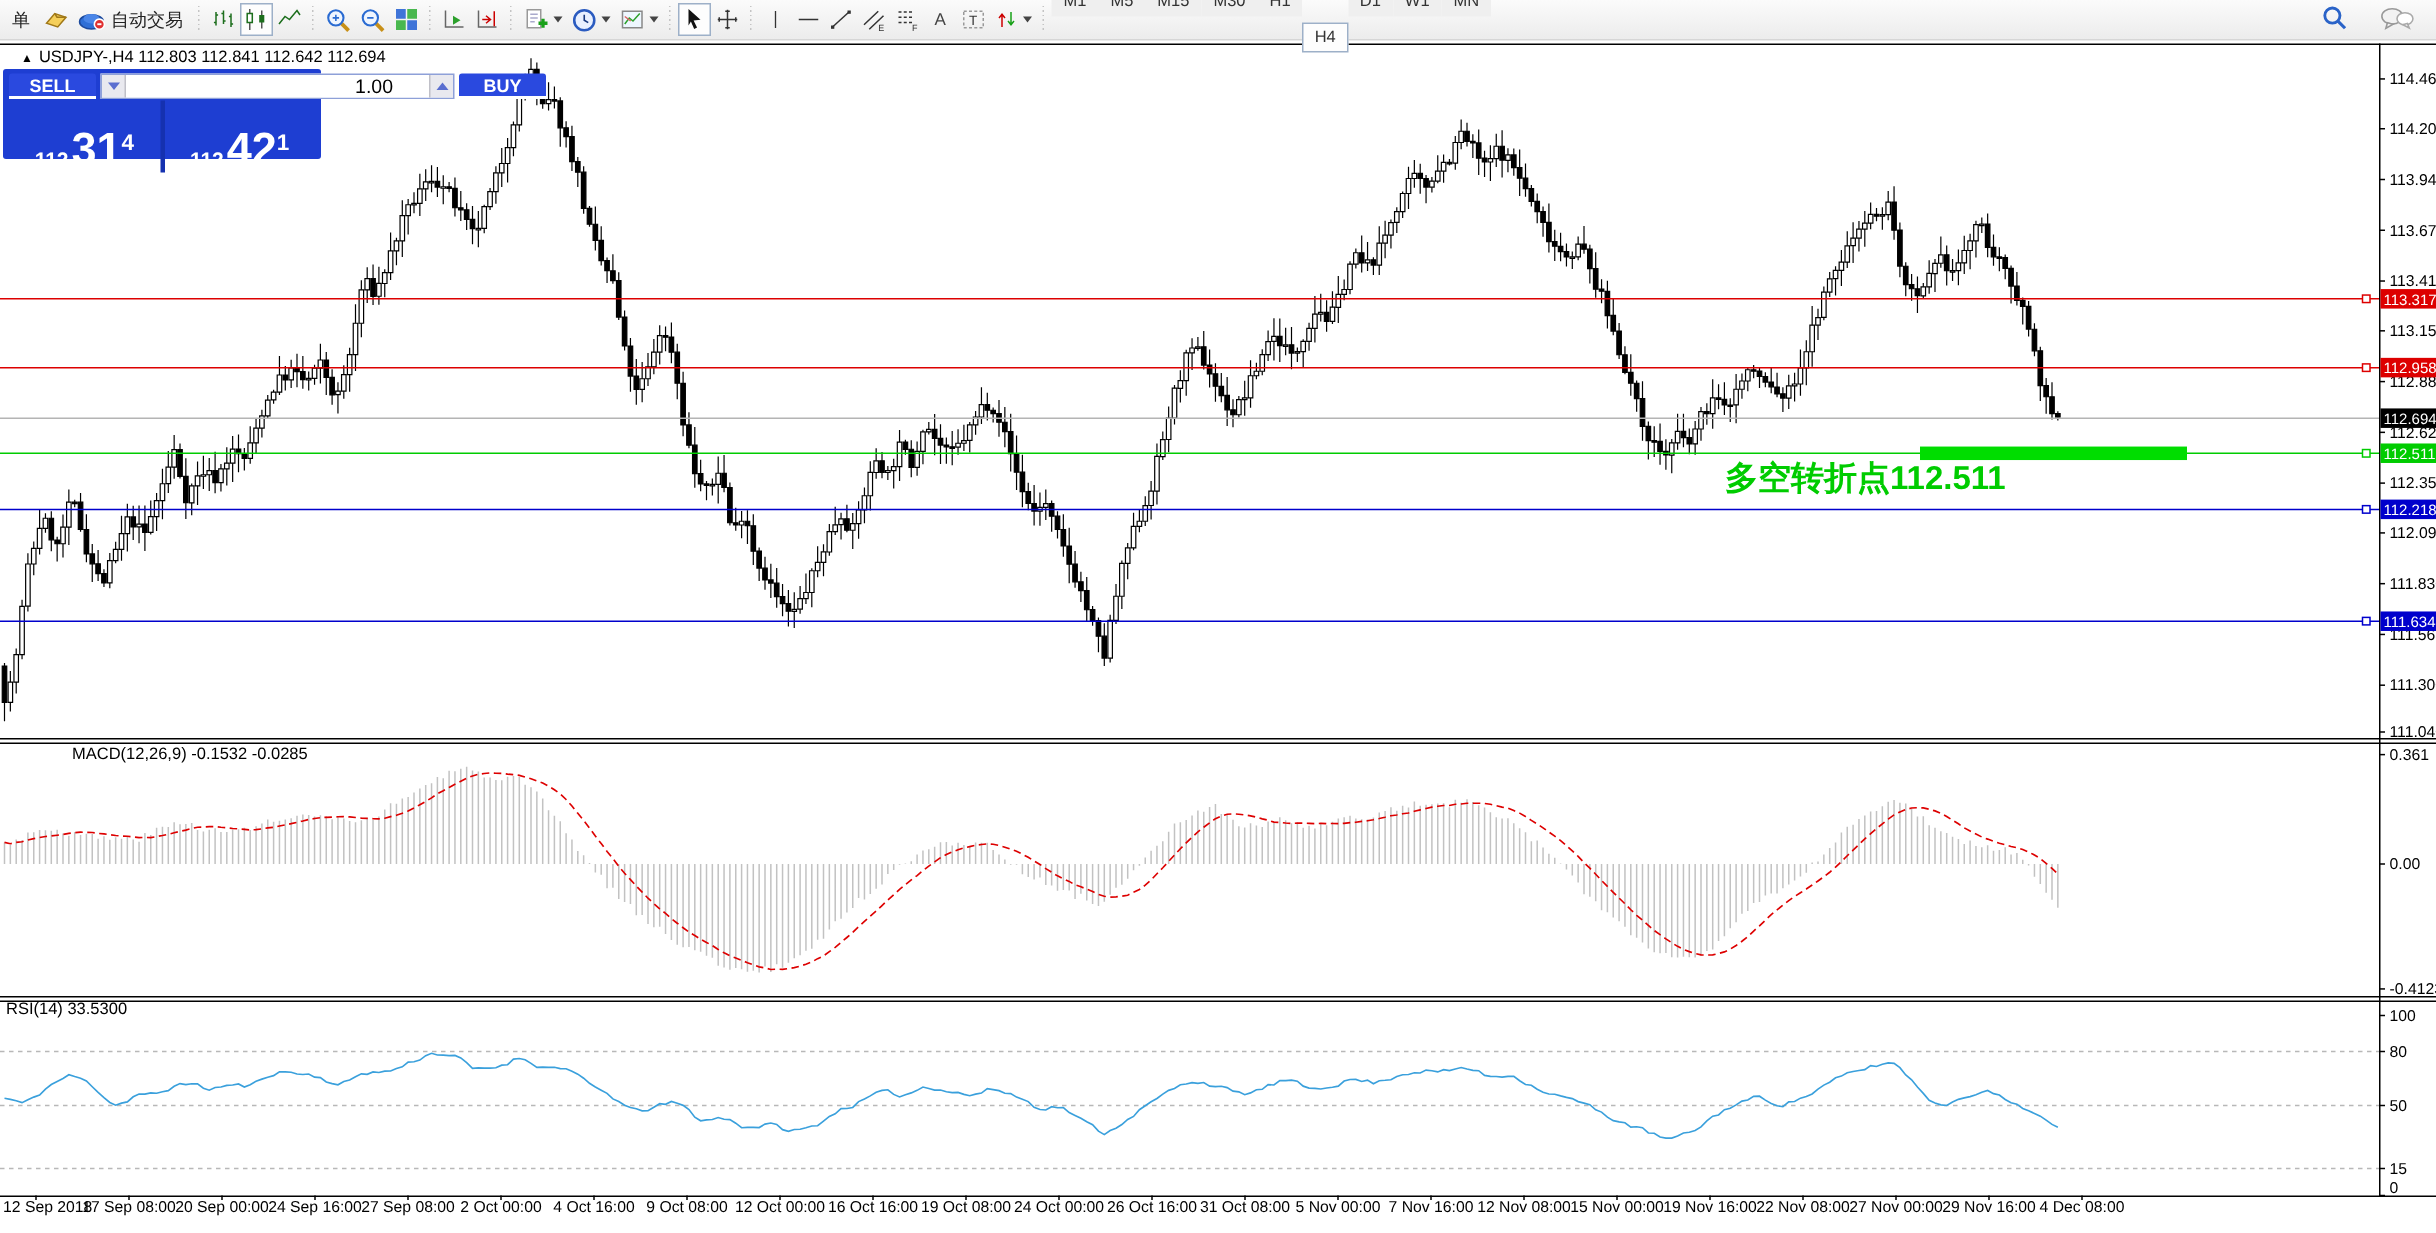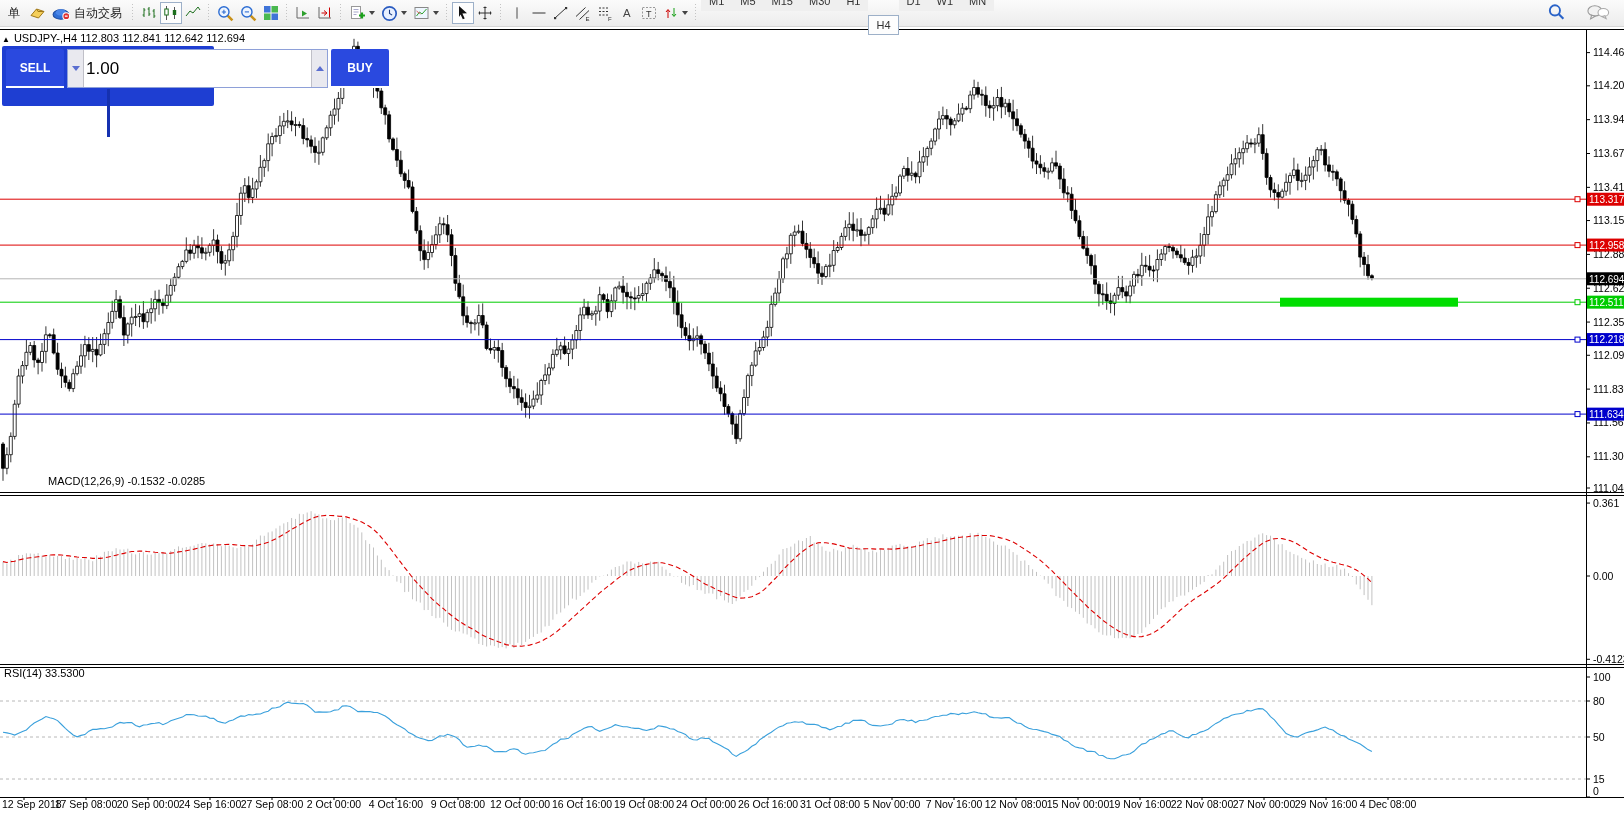--- a/index.html
+++ b/index.html
@@ -18,44 +18,44 @@
   .tb svg{display:block;}
   .tb.active{background:#fdfdfd;border:1px solid #9db0c8;}
   .tbtxt{font-size:12px;color:#222;padding:0 3px;white-space:nowrap;}
   .caret{width:0;height:0;border-left:3.5px solid transparent;border-right:3.5px solid transparent;
          border-top:4px solid #444;margin-left:3px;}
   .tf{height:20px;padding:2px 7px;font-size:11px;color:#333;border:1px solid transparent;display:flex;align-items:center;}
   .tf.active{background:#fdfdfd;border:1px solid #9db0c8;margin-top:24px;}
   .toolbar-right{position:absolute;right:14px;top:3px;display:flex;gap:20px;align-items:center;}
   
   #chart-svg{position:absolute;left:0;top:0;z-index:1;font-family:"Liberation Sans","DejaVu Sans",sans-serif;}
-  .chart-title{position:absolute;left:2px;top:32px;z-index:3;font-size:11px;color:#000;white-space:nowrap;}
+  .chart-title{position:absolute;left:14px;top:32px;z-index:3;font-size:11px;color:#000;white-space:nowrap;}
   .chart-title .arr{font-size:8px;margin-right:4px;}
   
   .trade-panel{position:absolute;left:2px;top:46px;width:212px;height:60px;z-index:4;
                background:#1e3ed2;border-radius:2px;padding:3px 4px;}
-  .tp-row1{display:flex;align-items:stretch;height:39px;}
+  .tp-row1{display:flex;align-items:stretch;height:17px;}
   .tp-btn{flex:0 0 58px;background:#2a49df;border:none;border-bottom:2px solid #fff;color:#fff;
           font-size:12px;font-weight:bold;font-family:inherit;border-radius:2px 2px 0 0;}
   .tp-stepper{flex:1;display:flex;margin:0 3px;border:1px solid #8ea0d8;background:#fff;}
   .tp-step{width:16px;background:#e9e9ef;border:none;border-left:1px solid #c0c0c8;border-right:1px solid #c0c0c8;
            display:flex;align-items:center;justify-content:center;padding:0;}
   .tri-dn{width:0;height:0;border-left:4px solid transparent;border-right:4px solid transparent;border-top:5px solid #5a6ed0;}
   .tri-up{width:0;height:0;border-left:4px solid transparent;border-right:4px solid transparent;border-bottom:5px solid #5a6ed0;}
-  .tp-vol{flex:1;border:none;outline:none;padding-right:4px;font-size:17px;font-family:inherit;min-width:0;}
+  .tp-vol{flex:1;border:none;outline:none;text-align:right;padding-right:24px;font-size:13px;font-family:inherit;min-width:0;}
   .tp-row2{display:flex;height:48px;margin-top:1px;}
   .tp-price{flex:1;display:flex;align-items:flex-end;justify-content:center;color:#fff;line-height:1;}
   .tp-price .sm{font-size:14px;font-weight:bold;margin:0 2px 2px 0;}
   .tp-price .big{font-size:30px;font-weight:bold;}
   .tp-price .sup{font-size:15px;font-weight:bold;position:relative;top:-12px;}
   .tp-gap{width:3px;background:#1531b0;}
   
   .annotation{position:absolute;left:1150px;top:304px;z-index:3;font-size:22px;font-weight:bold;color:#00cc00;white-space:nowrap;}
   .ind-label{position:absolute;left:4px;z-index:3;font-size:11px;color:#000;}
-  #macd-label{top:475px;padding-left:44px;}
+  #macd-label{top:497px;padding-left:44px;}
   #rsi-label{top:667px;}
 </style>
 </head>
 <body>
 
 <div class="app">
 
   <svg id="chart-svg" width="1624" height="822">
       <path d="M3 442.0V480.8M6.9 447.4V474.3M10.8 432.4V462.3M14.7 399.9V439.5M18.6 368.8V407.7M22.5 361.0V383.5M26.4 339.8V369.7M30.3 342.1V355.2M34.2 340.9V367.5M38.1 357.8V374.3M42 343.0V371.6M45.9 326.3V363.3M49.8 333.1V338.1M53.7 328.6V354.5M57.6 342.8V374.8M61.5 362.6V388.0M65.4 366.7V387.4M69.3 379.5V391.4M73.2 368.7V392.1M77.1 361.1V375.5M81 343.9V373.8M84.9 335.8V367.6M88.8 337.2V360.0M92.7 337.0V362.2M96.6 337.0V367.3M100.5 333.7V356.3M104.4 328.7V354.0M108.3 312.5V346.2M112.2 300.7V328.7M116.1 290.0V319.1M120 295.7V319.0M123.9 305.5V346.0M127.8 322.4V343.5M131.7 307.7V336.6M135.6 303.9V326.0M139.5 305.4V327.3M143.4 301.1V328.9M147.3 309.4V327.6M151.2 298.1V323.7M155.1 290.6V321.4M159 289.7V314.8M162.9 298.6V313.6M166.8 284.1V309.1M170.7 278.6V302.5M174.6 273.1V291.7M178.5 263.4V278.6M182.4 259.9V269.2M186.3 237.4V263.4M190.2 244.0V260.3M194.1 239.8V258.7M198 235.8V258.2M201.9 237.3V259.1M205.8 247.7V260.4M209.7 243.2V256.5M213.6 229.2V255.6M217.5 234.6V263.4M221.4 246.1V269.9M225.3 254.8V275.6M229.2 243.5V265.9M233.1 231.8V261.2M237 202.9V247.4M240.9 186.9V224.8M244.8 178.1V202.0M248.7 176.4V203.3M252.6 177.8V203.2M256.5 179.5V198.1M260.4 155.0V186.7M264.3 158.5V176.9M268.2 133.5V171.4M272.1 132.6V156.3M276 128.1V142.2M279.9 115.9V144.0M283.8 112.9V134.0M287.7 110.1V128.1M291.6 111.3V131.3M295.5 116.9V136.2M299.4 121.4V128.1M303.3 118.3V144.3M307.2 127.4V147.3M311.1 135.5V153.3M315 137.3V162.8M318.9 140.6V164.8M322.8 136.5V155.5M326.7 125.3V140.0M330.6 110.8V135.9M334.5 98.6V124.7M338.4 92.0V121.6M342.3 81.0V104.1M346.2 50.9V87.7M350.1 49.1V67.0M354 38.8V54.8M357.9 41.6V70.2M361.8 59.3V72.5M365.7 54.9V73.6M369.6 57.7V72.3M373.5 64.8V97.8M377.4 80.9V98.3M381.3 83.8V114.0M385.2 104.7V124.6M389.1 110.8V142.5M393 137.3V151.2M396.9 137.6V167.0M400.8 150.8V177.0M404.7 171.6V188.6M408.6 169.5V189.1M412.5 181.5V213.4M416.4 207.0V233.7M420.3 225.4V261.1M424.2 239.4V269.8M428.1 241.3V268.2M432 235.3V257.4M435.9 226.0V249.5M439.8 216.8V243.0M443.7 217.6V234.2M447.6 215.0V242.1M451.5 229.1V266.2M455.4 247.9V290.8M459.3 274.8V298.9M463.2 284.6V325.2M467.1 306.5V327.5M471 320.6V333.5M474.9 319.0V330.4M478.8 304.4V335.6M482.7 303.4V328.2M486.6 321.7V350.3M490.5 338.5V353.8M494.4 340.7V358.9M498.3 340.1V362.6M502.2 342.9V376.7M506.1 365.0V387.3M510 371.2V393.1M513.9 375.9V398.6M517.8 378.6V405.1M521.7 389.4V410.8M525.6 393.4V417.6M529.5 394.8V418.7M533.4 390.6V409.2M537.3 382.3V402.7M541.2 378.8V404.9M545.1 364.1V384.9M549 362.9V384.2M552.9 349.3V370.5M556.8 337.8V356.7M560.7 341.8V359.6M564.6 336.5V354.8M568.5 342.0V366.0M572.4 334.2V359.2M576.3 325.0V348.8M580.2 307.5V340.3M584.1 298.8V319.1M588 301.3V318.9M591.9 310.6V320.0M595.8 305.9V325.7M599.7 286.7V320.7M603.6 293.2V303.1M607.5 293.5V318.2M611.4 294.4V317.1M615.3 286.5V309.5M619.2 281.4V289.7M623.1 276.0V303.5M627 282.8V309.3M630.9 291.6V309.1M634.8 287.4V310.2M638.7 286.1V303.1M642.6 283.2V300.7M646.5 281.4V301.6M650.4 274.0V289.9M654.3 258.1V282.7M658.2 261.9V280.3M662.1 271.6V281.6M666 266.6V291.2M669.9 271.4V298.1M673.8 275.9V314.3M677.7 290.4V326.7M681.6 303.1V338.2M685.5 321.9V340.2M689.4 323.4V350.4M693.3 328.3V350.5M697.2 326.3V346.7M701.1 333.6V354.5M705 340.8V359.0M708.9 342.8V371.1M712.8 351.9V388.8M716.7 367.3V391.9M720.6 381.2V401.3M724.5 384.7V414.7M728.4 404.0V417.2M732.3 411.6V434.8M736.2 415.5V444.0M740.1 409.8V441.7M744 389.3V416.0M747.9 373.6V406.0M751.8 362.0V386.1M755.7 341.9V366.9M759.6 339.4V354.8M763.5 330.8V350.7M767.4 320.7V346.3M771.3 295.6V336.3M775.2 287.7V306.6M779.1 271.0V301.5M783 256.7V283.0M786.9 246.9V268.3M790.8 233.1V263.9M794.7 225.5V246.7M798.6 224.6V233.9M802.5 220.6V246.3M806.4 233.0V258.3M810.3 242.1V267.8M814.2 248.6V268.2M818.1 251.4V284.0M822 266.2V284.9M825.9 264.0V278.4M829.8 253.8V277.2M833.7 240.1V271.8M837.6 241.9V252.8M841.5 232.8V250.1M845.4 220.3V240.6M849.3 212.1V240.4M853.2 212.3V241.3M857.1 218.5V236.9M861 218.0V246.2M864.9 231.6V241.4M868.8 226.1V244.7M872.7 215.1V233.8M876.6 197.4V228.3M880.5 195.8V214.3M884.4 200.2V221.2M888.3 194.2V216.0M892.2 184.0V215.3M896.1 186.4V200.1M900 174.1V196.1M903.9 165.7V179.0M907.8 157.0V181.7M911.7 161.3V180.6M915.6 171.5V183.3M919.5 150.8V183.4M923.4 147.2V172.1M927.3 146.3V165.7M931.2 138.2V155.3M935.1 127.7V145.3M939 111.1V139.3M942.9 106.6V125.1M946.8 109.1V129.1M950.7 116.7V135.5M954.6 118.0V128.4M958.5 103.5V122.2M962.4 103.0V121.8M966.3 106.0V110.4M970.2 90.7V113.1M974.1 79.7V99.5M978 81.8V97.6M981.9 89.5V105.4M985.8 86.4V116.7M989.7 100.5V118.0M993.6 96.8V120.7M997.5 89.1V111.3M1001.4 86.9V118.3M1005.3 98.9V114.9M1009.2 99.0V117.2M1013.1 99.7V130.7M1017 109.0V131.2M1020.9 123.4V137.6M1024.8 129.0V148.8M1028.7 137.6V157.8M1032.6 135.7V168.4M1036.5 153.1V174.0M1040.4 155.2V174.2M1044.3 162.3V177.7M1048.2 167.7V179.4M1052.1 157.7V173.5M1056 150.7V169.1M1059.9 163.2V189.0M1063.8 168.2V198.5M1067.7 186.2V202.2M1071.6 187.2V219.0M1075.5 198.9V223.5M1079.4 215.4V239.3M1083.3 230.8V249.5M1087.2 236.1V263.8M1091.1 253.7V274.5M1095 254.2V293.9M1098.9 281.0V306.4M1102.8 284.1V304.7M1106.7 282.4V309.8M1110.6 292.8V313.2M1114.5 292.7V315.5M1118.4 275.9V299.8M1122.3 275.9V298.2M1126.2 285.6V302.8M1130.1 280.7V303.2M1134 271.3V293.8M1137.9 268.9V283.2M1141.8 252.8V285.9M1145.7 256.1V272.8M1149.6 254.8V276.7M1153.5 265.5V281.3M1157.4 249.4V282.2M1161.3 249.0V265.9M1165.2 245.2V260.8M1169.1 243.3V252.1M1173 245.1V258.6M1176.9 248.2V258.1M1180.8 245.0V262.2M1184.7 248.5V264.9M1188.6 258.2V274.7M1192.5 249.8V272.6M1196.4 248.5V267.7M1200.3 233.0V263.9M1204.2 226.9V256.8M1208.1 204.0V244.5M1212 205.9V226.6M1215.9 191.0V213.5M1219.8 181.4V198.0M1223.7 177.5V197.0M1227.6 166.6V190.7M1231.5 154.2V178.6M1235.4 148.1V175.3M1239.3 147.4V167.6M1243.2 140.7V164.5M1247.1 135.0V152.8M1251 138.6V147.5M1254.9 138.1V153.2M1258.8 127.4V146.8M1262.7 124.1V159.8M1266.6 148.3V184.8M1270.5 174.8V197.5M1274.4 182.6V200.5M1278.3 184.3V208.7M1282.2 188.7V198.6M1286.1 173.5V195.8M1290 172.6V194.7M1293.9 157.7V178.5M1297.8 163.6V190.4M1301.7 172.7V187.3M1305.6 166.4V190.1M1309.5 157.2V182.6M1313.4 155.8V179.5M1317.3 147.1V171.6M1321.2 145.0V155.3M1325.1 142.3V171.5M1329 156.3V177.2M1332.9 164.8V180.8M1336.8 169.6V186.1M1340.7 177.0V202.3M1344.6 181.3V203.6M1348.5 198.3V216.4M1352.4 200.7V224.3M1356.3 215.5V237.5M1360.2 231.2V267.3M1364.1 252.0V275.8M1368 254.9V279.6M1371.9 274.2V280.4" stroke="#000000" stroke-width="0.8" fill="none"></path>
       <path d="M5.4 454.7h3v13.6h-3ZM9.3 436.4h3v18.3h-3ZM13.2 404.2h3v32.2h-3ZM17.1 376.0h3v28.1h-3ZM21.0 365.6h3v10.4h-3ZM24.9 352.3h3v13.3h-3ZM28.8 345.5h3v6.8h-3ZM40.5 351.4h3v11.1h-3ZM44.4 334.8h3v16.6h-3ZM71.7 373.7h3v14.9h-3ZM75.6 366.2h3v7.5h-3ZM79.5 355.8h3v10.4h-3ZM83.4 344.6h3v11.2h-3ZM91.2 349.4h3v1.9h-3ZM99.0 344.4h3v10.5h-3ZM102.9 333.7h3v10.7h-3ZM106.8 322.5h3v11.3h-3ZM110.7 311.4h3v11.0h-3ZM114.6 299.7h3v11.7h-3ZM126.3 323.9h3v11.3h-3ZM130.2 317.2h3v6.7h-3ZM134.1 316.5h3v1.0h-3ZM138.0 313.8h3v2.7h-3ZM145.8 312.6h3v9.2h-3ZM149.7 308.8h3v3.8h-3ZM153.6 299.4h3v9.4h-3ZM165.3 295.2h3v10.4h-3ZM169.2 285.4h3v9.8h-3ZM173.1 277.3h3v8.1h-3ZM177.0 266.7h3v10.6h-3ZM180.9 261.4h3v5.2h-3ZM184.8 250.0h3v11.4h-3ZM192.6 245.3h3v8.0h-3ZM204.3 252.3h3v1.0h-3ZM208.2 245.4h3v6.9h-3ZM212.1 240.0h3v5.4h-3ZM223.8 260.7h3v2.4h-3ZM227.7 249.8h3v11.0h-3ZM231.6 236.4h3v13.3h-3ZM235.5 215.5h3v20.9h-3ZM239.4 193.2h3v22.3h-3ZM243.3 185.7h3v7.5h-3ZM251.1 188.9h3v8.6h-3ZM255.0 181.8h3v7.2h-3ZM258.9 167.3h3v14.5h-3ZM262.8 160.6h3v6.7h-3ZM266.7 143.8h3v16.8h-3ZM270.6 136.5h3v7.3h-3ZM274.5 135.6h3v1.0h-3ZM278.4 125.9h3v9.7h-3ZM282.3 121.3h3v4.6h-3ZM286.2 120.9h3v1.0h-3ZM294.0 124.5h3v1.0h-3ZM317.4 152.3h3v1.0h-3ZM321.3 137.8h3v14.5h-3ZM325.2 127.8h3v10.0h-3ZM329.1 115.2h3v12.6h-3ZM333.0 109.0h3v6.2h-3ZM336.9 98.4h3v10.6h-3ZM340.8 83.3h3v15.1h-3ZM344.7 60.1h3v23.1h-3ZM348.6 51.6h3v8.6h-3ZM352.5 46.3h3v5.3h-3ZM364.2 66.4h3v2.7h-3ZM426.6 252.5h3v7.1h-3ZM430.5 244.5h3v8.0h-3ZM434.4 234.8h3v9.7h-3ZM438.3 223.8h3v11.0h-3ZM473.4 322.9h3v1.0h-3ZM477.3 315.5h3v7.4h-3ZM492.9 347.5h3v2.5h-3ZM528.0 406.2h3v1.4h-3ZM531.9 399.1h3v7.0h-3ZM535.8 395.0h3v4.1h-3ZM539.7 380.5h3v14.5h-3ZM543.6 374.9h3v5.6h-3ZM547.5 367.9h3v7.0h-3ZM551.4 354.4h3v13.6h-3ZM555.3 349.9h3v4.5h-3ZM559.2 345.9h3v3.9h-3ZM567.0 349.1h3v4.4h-3ZM570.9 339.9h3v9.2h-3ZM574.8 330.5h3v9.4h-3ZM578.7 314.9h3v15.6h-3ZM582.6 307.2h3v7.8h-3ZM590.4 313.7h3v1.3h-3ZM594.3 311.1h3v2.7h-3ZM598.2 294.7h3v16.4h-3ZM609.9 300.9h3v10.7h-3ZM613.8 287.9h3v13.0h-3ZM617.7 286.2h3v1.7h-3ZM637.2 295.5h3v2.6h-3ZM641.1 293.7h3v1.8h-3ZM645.0 283.3h3v10.3h-3ZM648.9 278.0h3v5.3h-3ZM652.8 269.8h3v8.2h-3ZM691.8 338.3h3v2.4h-3ZM695.7 335.8h3v2.5h-3ZM738.6 413.6h3v25.2h-3ZM742.5 397.5h3v16.1h-3ZM746.4 375.6h3v21.9h-3ZM750.3 365.2h3v10.4h-3ZM754.2 350.9h3v14.3h-3ZM758.1 347.5h3v3.4h-3ZM762.0 337.1h3v10.4h-3ZM765.9 327.4h3v9.6h-3ZM769.8 304.3h3v23.1h-3ZM773.7 293.1h3v11.3h-3ZM777.6 278.8h3v14.2h-3ZM781.5 258.8h3v20.0h-3ZM785.4 253.8h3v5.1h-3ZM789.3 235.3h3v18.5h-3ZM793.2 232.0h3v3.3h-3ZM797.1 231.2h3v1.0h-3ZM824.4 266.4h3v10.1h-3ZM828.3 265.3h3v1.1h-3ZM832.2 250.5h3v14.8h-3ZM836.1 247.5h3v3.0h-3ZM840.0 236.4h3v11.1h-3ZM843.9 227.7h3v8.7h-3ZM847.8 224.2h3v3.4h-3ZM855.6 229.9h3v1.0h-3ZM863.4 234.4h3v1.0h-3ZM867.3 227.6h3v6.8h-3ZM871.2 218.9h3v8.7h-3ZM875.1 209.4h3v9.5h-3ZM879.0 208.3h3v1.1h-3ZM886.8 204.8h3v9.4h-3ZM890.7 196.3h3v8.6h-3ZM894.6 193.0h3v3.3h-3ZM898.5 176.1h3v16.9h-3ZM902.4 168.5h3v7.6h-3ZM910.2 173.2h3v2.1h-3ZM918.0 162.1h3v14.6h-3ZM921.9 156.7h3v5.4h-3ZM925.8 148.4h3v8.3h-3ZM929.7 141.1h3v7.2h-3ZM933.6 129.0h3v12.1h-3ZM937.5 119.0h3v10.0h-3ZM941.4 115.6h3v3.4h-3ZM953.1 120.8h3v4.0h-3ZM957.0 114.1h3v6.7h-3ZM960.9 108.2h3v5.9h-3ZM968.7 95.0h3v13.7h-3ZM972.6 87.5h3v7.5h-3ZM992.1 105.7h3v2.3h-3ZM996.0 97.5h3v8.2h-3ZM1003.8 103.3h3v3.6h-3ZM1046.7 171.2h3v1.0h-3ZM1050.6 162.8h3v8.4h-3ZM1113.0 295.3h3v8.1h-3ZM1116.9 287.6h3v7.6h-3ZM1128.6 286.0h3v9.9h-3ZM1132.5 274.4h3v11.6h-3ZM1140.3 265.3h3v10.5h-3ZM1155.9 259.5h3v10.4h-3ZM1159.8 254.0h3v5.5h-3ZM1163.7 246.5h3v7.5h-3ZM1191.0 257.2h3v8.2h-3ZM1194.9 256.0h3v1.2h-3ZM1198.8 245.3h3v10.7h-3ZM1202.7 234.5h3v10.8h-3ZM1206.6 216.8h3v17.7h-3ZM1210.5 211.7h3v5.1h-3ZM1214.4 194.7h3v16.9h-3ZM1218.3 185.9h3v8.9h-3ZM1222.2 180.2h3v5.6h-3ZM1226.1 174.7h3v5.6h-3ZM1230.0 163.9h3v10.8h-3ZM1233.9 158.8h3v5.0h-3ZM1237.8 152.7h3v6.1h-3ZM1241.7 148.7h3v4.0h-3ZM1245.6 142.9h3v5.8h-3ZM1253.4 143.1h3v1.0h-3ZM1257.3 134.7h3v8.4h-3ZM1280.7 191.2h3v6.0h-3ZM1284.6 182.3h3v8.9h-3ZM1288.5 175.6h3v6.8h-3ZM1292.4 169.9h3v5.6h-3ZM1300.2 180.4h3v1.0h-3ZM1304.1 175.2h3v5.2h-3ZM1308.0 167.0h3v8.2h-3ZM1311.9 160.6h3v6.4h-3ZM1315.8 149.7h3v10.9h-3ZM1319.7 149.4h3v1.0h-3Z" fill="#ffffff" stroke="#000" stroke-width="0.8"></path>
@@ -412,15 +412,16 @@
       </div>
       <div class="tp-gap"></div>
       <div class="tp-price">
         <span class="sm">112</span>
         <span class="big">42</span>
         <span class="sup">1</span>
       </div>
     </div>
   </div>
 
+  <div class="annotation">多空转折点112.511</div>
   <div class="ind-label" id="macd-label">MACD(12,26,9) -0.1532 -0.0285</div>
   <div class="ind-label" id="rsi-label">RSI(14) 33.5300</div>
 </div>
 
 </body></html>

